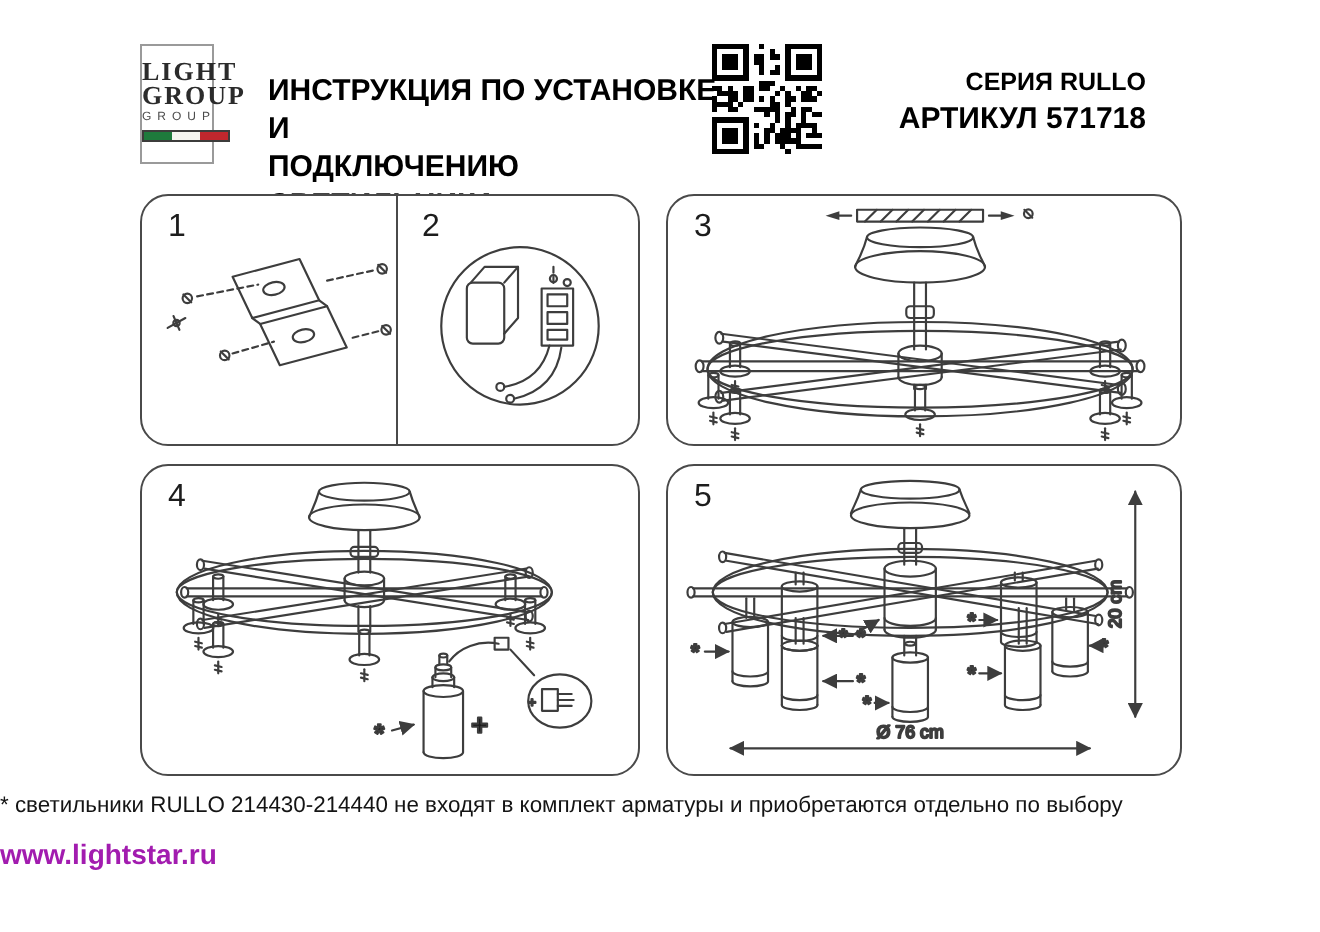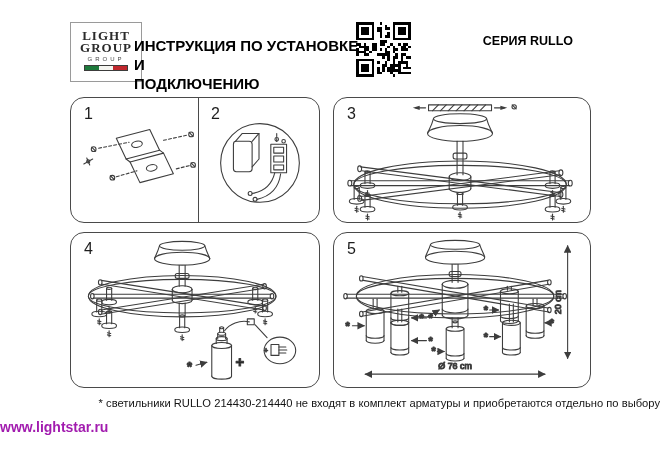--- a/index.html
+++ b/index.html
@@ -3,21 +3,21 @@
 <meta charset="utf-8">
 <style>
   html,body{margin:0;padding:0;background:#e8e8e8;}
   .page{
     position:relative;width:660px;height:466px;background:#ffffff;
     font-family:"Liberation Sans",sans-serif;color:#111;overflow:hidden;
     margin:0 auto;
   }
   
   .logo{
-    position:absolute;left:70px;top:22px;width:72px;height:60px;
+    position:absolute;left:70px;top:22px;width:37px;height:60px;
     border:1px solid #9a9a9a;box-sizing:border-box;text-align:center;
     padding-top:7px;
   }
   .logo .l1,.logo .l2{
     font-family:"Liberation Serif",serif;font-weight:bold;font-size:13px;
     line-height:12px;letter-spacing:1px;color:#2b2b2b;
   }
   .logo .l3{
     font-size:6px;letter-spacing:3px;color:#4a4a4a;margin-top:2px;
   }
@@ -52,21 +52,21 @@
   .p3{left:333px;top:97px;width:258px;height:126px;}
   .p4{left:70px;top:232px;width:250px;height:156px;}
   .p5{left:333px;top:232px;width:258px;height:156px;}
   
   svg .ln{stroke:#3d3d3d;fill:none;stroke-width:1.1;stroke-linecap:round;stroke-linejoin:round;}
   svg .fl{fill:#3d3d3d;stroke:none;}
   svg .dsh{stroke-dasharray:3 2.2;}
   svg text{font-family:"Liberation Sans",sans-serif;fill:#1a1a1a;}
   
   .footnote{
-    position:absolute;left:0;right:0;top:397px;text-align:right;
+    position:absolute;left:0;right:0;top:397px;text-align:left;
     font-size:11.2px;color:#141414;
   }
   .site{
     position:absolute;left:0;right:0;top:419px;text-align:left;
     font-size:14px;font-weight:bold;color:#a21caf;
   }
 </style>
 </head>
 <body>
 
@@ -89,20 +89,21 @@
   </div>
 
   <div class="qr">
     <svg id="qr-svg" viewBox="0 0 21 21" shape-rendering="crispEdges">
         <path d="M9,0h1v1h-1zM11,1h1v1h-1zM8,2h1v1h-1zM9,2h1v1h-1zM11,2h1v1h-1zM12,2h1v1h-1zM8,3h1v1h-1zM9,3h1v1h-1zM9,4h1v1h-1zM12,4h1v1h-1zM9,5h1v1h-1zM11,5h1v1h-1zM12,5h1v1h-1zM9,7h1v1h-1zM10,7h1v1h-1zM11,7h1v1h-1zM0,8h1v1h-1zM1,8h1v1h-1zM3,8h1v1h-1zM6,8h1v1h-1zM7,8h1v1h-1zM9,8h1v1h-1zM10,8h1v1h-1zM13,8h1v1h-1zM16,8h1v1h-1zM18,8h1v1h-1zM19,8h1v1h-1zM1,9h1v1h-1zM2,9h1v1h-1zM3,9h1v1h-1zM4,9h1v1h-1zM6,9h1v1h-1zM7,9h1v1h-1zM12,9h1v1h-1zM14,9h1v1h-1zM17,9h1v1h-1zM18,9h1v1h-1zM20,9h1v1h-1zM0,10h1v1h-1zM3,10h1v1h-1zM4,10h1v1h-1zM6,10h1v1h-1zM7,10h1v1h-1zM9,10h1v1h-1zM11,10h1v1h-1zM14,10h1v1h-1zM15,10h1v1h-1zM17,10h1v1h-1zM18,10h1v1h-1zM19,10h1v1h-1zM0,11h1v1h-1zM1,11h1v1h-1zM2,11h1v1h-1zM3,11h1v1h-1zM5,11h1v1h-1zM11,11h1v1h-1zM12,11h1v1h-1zM14,11h1v1h-1zM0,12h1v1h-1zM3,12h1v1h-1zM4,12h1v1h-1zM8,12h1v1h-1zM9,12h1v1h-1zM10,12h1v1h-1zM11,12h1v1h-1zM12,12h1v1h-1zM15,12h1v1h-1zM17,12h1v1h-1zM18,12h1v1h-1zM10,13h1v1h-1zM12,13h1v1h-1zM14,13h1v1h-1zM15,13h1v1h-1zM17,13h1v1h-1zM19,13h1v1h-1zM20,13h1v1h-1zM12,14h1v1h-1zM14,14h1v1h-1zM17,14h1v1h-1zM8,15h1v1h-1zM11,15h1v1h-1zM14,15h1v1h-1zM16,15h1v1h-1zM17,15h1v1h-1zM18,15h1v1h-1zM19,15h1v1h-1zM10,16h1v1h-1zM11,16h1v1h-1zM13,16h1v1h-1zM14,16h1v1h-1zM15,16h1v1h-1zM16,16h1v1h-1zM19,16h1v1h-1zM8,17h1v1h-1zM10,17h1v1h-1zM12,17h1v1h-1zM13,17h1v1h-1zM14,17h1v1h-1zM16,17h1v1h-1zM18,17h1v1h-1zM19,17h1v1h-1zM20,17h1v1h-1zM8,18h1v1h-1zM10,18h1v1h-1zM12,18h1v1h-1zM13,18h1v1h-1zM14,18h1v1h-1zM15,18h1v1h-1zM16,18h1v1h-1zM8,19h1v1h-1zM9,19h1v1h-1zM13,19h1v1h-1zM16,19h1v1h-1zM17,19h1v1h-1zM18,19h1v1h-1zM19,19h1v1h-1zM20,19h1v1h-1zM14,20h1v1h-1zM0,0h7v7h-7zM1,1h5v5h-5zM2,2h3v3h-3zM14,0h7v7h-7zM15,1h5v5h-5zM16,2h3v3h-3zM0,14h7v7h-7zM1,15h5v5h-5zM2,16h3v3h-3z" fill="#000" fill-rule="evenodd"></path>
       </svg>
   </div>
 
   <div class="series-block">
     <div class="series">СЕРИЯ RULLO</div>
+    <div class="article">АРТИКУЛ 571718</div>
   </div>
 
   <div class="panel p12">
     <div class="num">1</div>
     <div class="num n2">2</div>
     <div class="divider"></div>
 
     <div class="cellA">
       <svg viewBox="0 0 127 126">
         <g class="ln">

